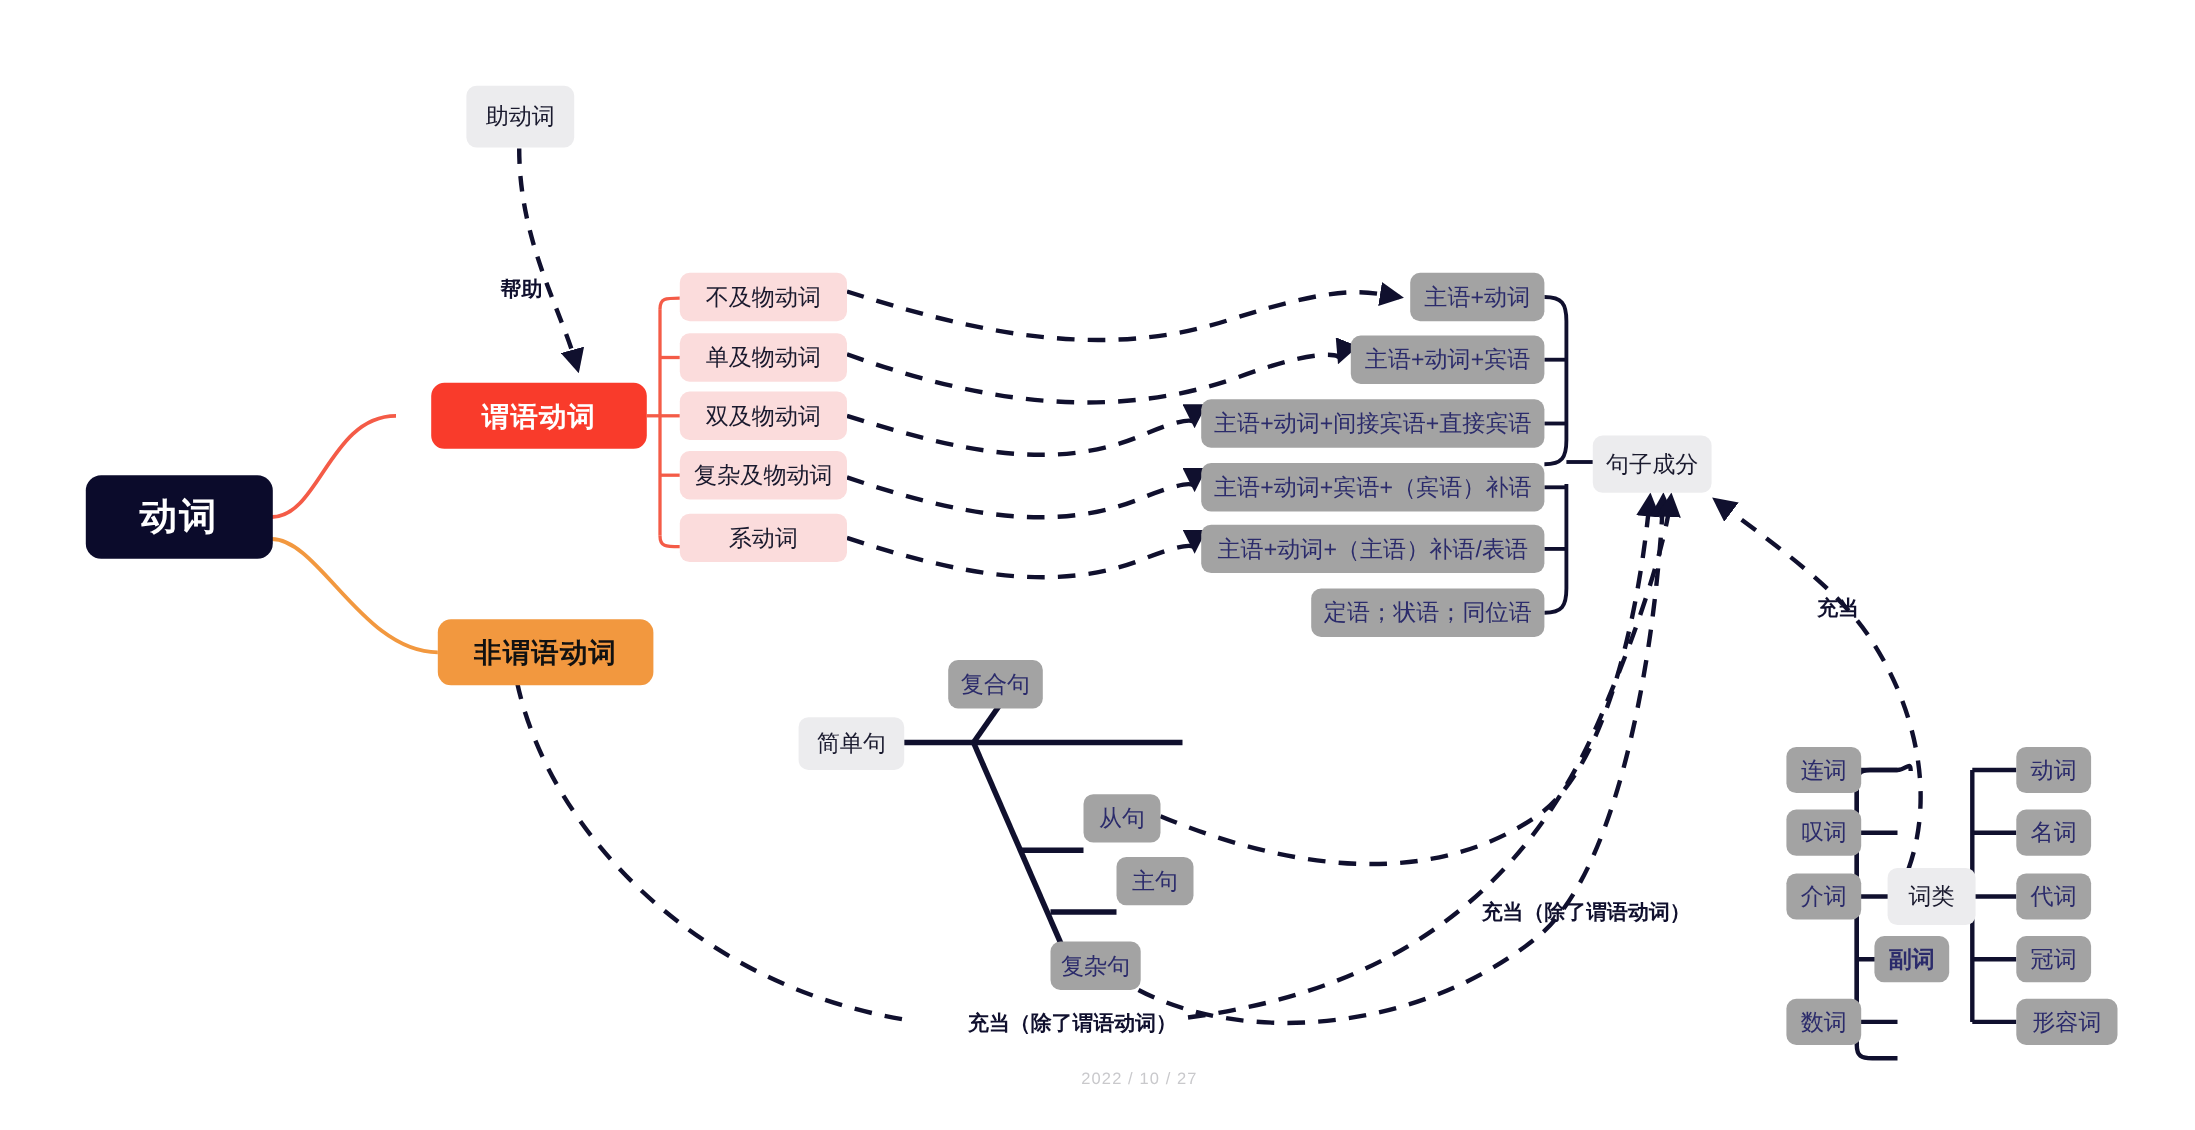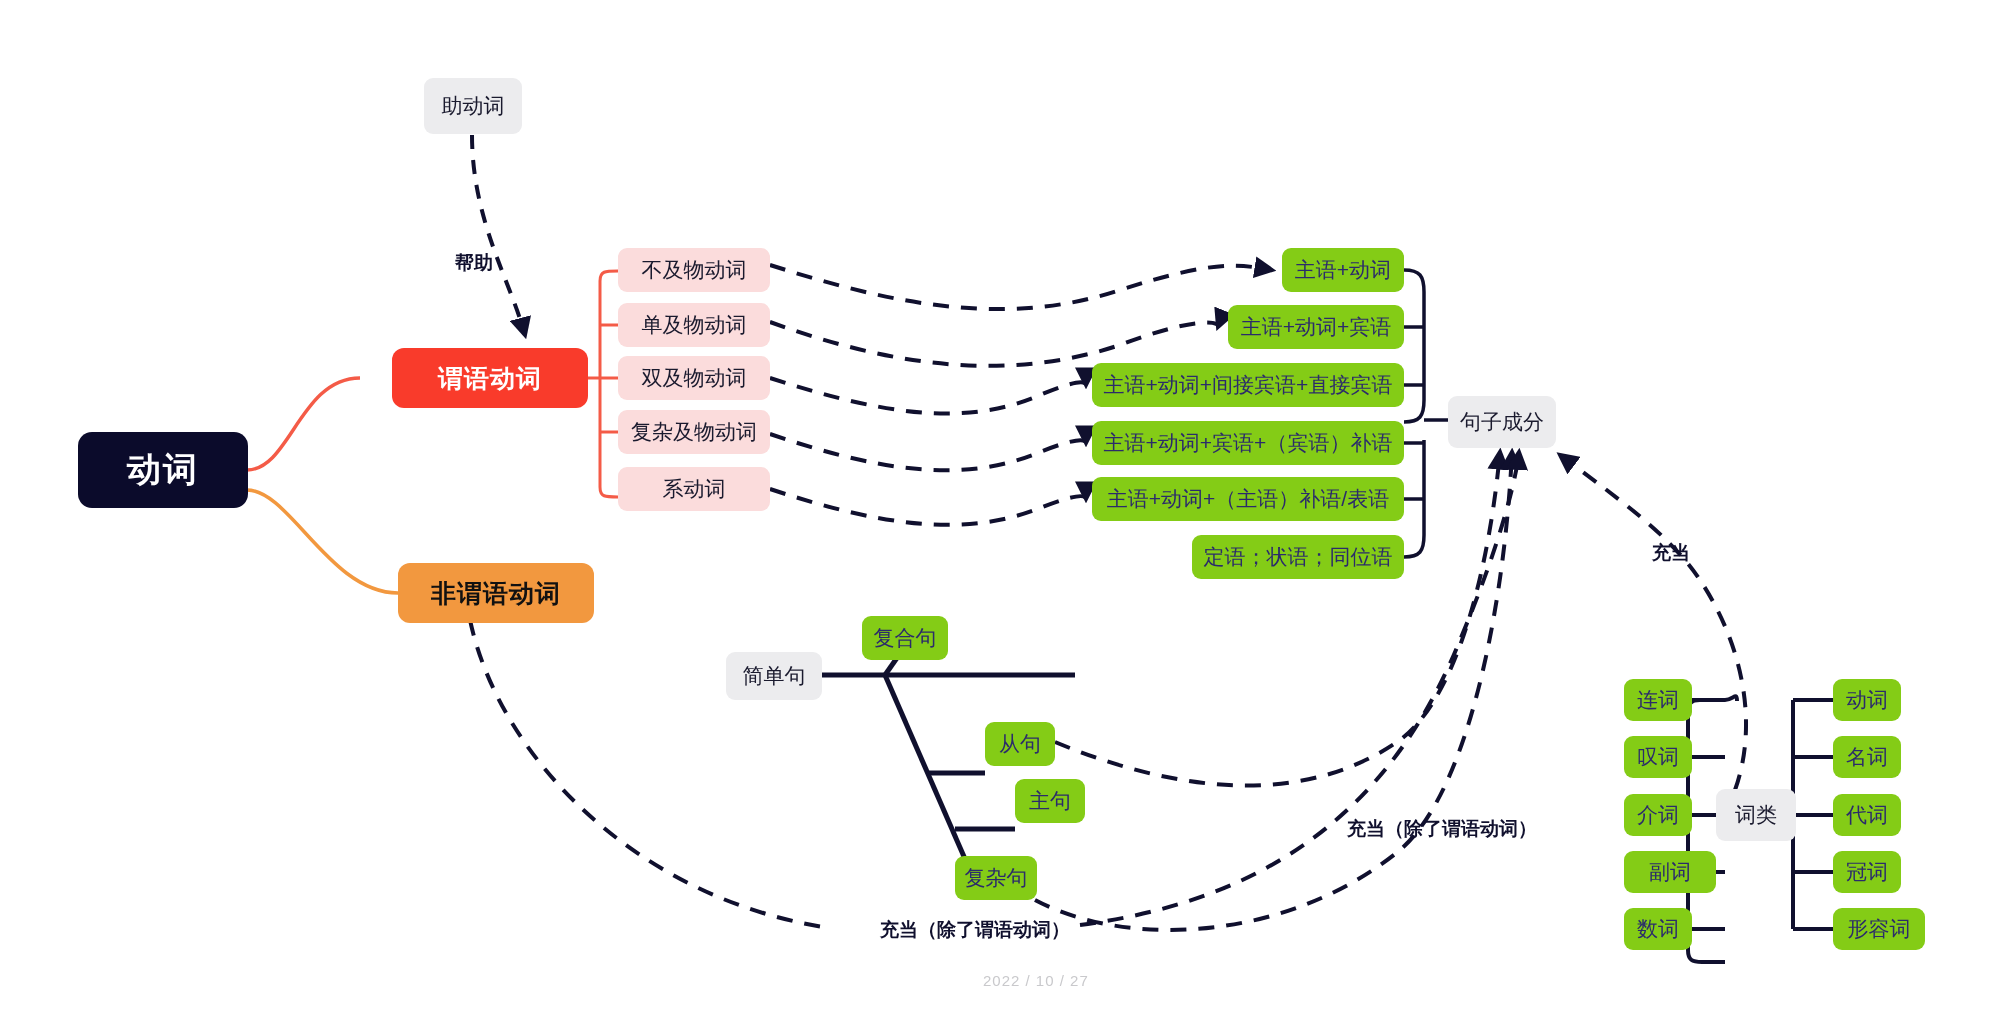--- a/index.html
+++ b/index.html
@@ -14,21 +14,21 @@
   
   .n-root{background:#0B0B2B;color:#ffffff;font-weight:bold;font-size:34px;
           border-radius:14px;letter-spacing:2px;}
   
   .n-red{background:#F93B2B;color:#ffffff;font-weight:bold;font-size:25px;border-radius:12px;letter-spacing:1px;}
   
   .n-orange{background:#F2983F;color:#111111;font-weight:bold;font-size:25px;border-radius:12px;letter-spacing:1px;}
   
   .n-pink{background:#FBDCDC;color:#1A1A2E;font-size:21px;border-radius:9px;}
   
-  .n-grey{background:#84cc16;color:#2B2B6B;font-size:21px;border-radius:9px;}
+  .n-grey{background:#a3a3a3;color:#2B2B6B;font-size:21px;border-radius:9px;}
   
   .n-light{background:#ECECEE;color:#1A1A2E;font-size:21px;border-radius:9px;}
 
   .edge-label{position:absolute;color:#10102E;font-weight:bold;font-size:19px;white-space:nowrap;}
   .footer{position:absolute;color:#C9C9CC;font-size:15px;letter-spacing:1px;white-space:nowrap;}
 </style>
 </head>
 <body>
 
 <div id="canvas">
@@ -152,21 +152,21 @@
     <span>定语；状语；同位语</span>
   </div>
 
   <div class="node n-light" style="left:1448px;top:396px;width:108px;height:52px;">
     <span>句子成分</span>
   </div>
 
   <div class="node n-light" style="left:726px;top:652px;width:96px;height:48px;">
     <span>简单句</span>
   </div>
-  <div class="node n-grey" style="left:862px;top:600px;width:86px;height:44px;margin-top:16px;">
+  <div class="node n-grey" style="left:862px;top:600px;width:86px;height:44px;">
     <span>复合句</span>
   </div>
   <div class="node n-grey" style="left:985px;top:722px;width:70px;height:44px;">
     <span>从句</span>
   </div>
   <div class="node n-grey" style="left:1015px;top:779px;width:70px;height:44px;">
     <span>主句</span>
   </div>
   <div class="node n-grey" style="left:955px;top:856px;width:82px;height:44px;">
     <span>复杂句</span>
@@ -178,21 +178,21 @@
 
   <div class="node n-grey" style="left:1624px;top:679px;width:68px;height:42px;font-family:Liberation Mono, monospace;">
     <span>连词</span>
   </div>
   <div class="node n-grey" style="left:1624px;top:736px;width:68px;height:42px;">
     <span>叹词</span>
   </div>
   <div class="node n-grey" style="left:1624px;top:794px;width:68px;height:42px;">
     <span>介词</span>
   </div>
-  <div class="node n-grey" style="left:1624px;top:851px;width:92px;height:42px;">
+  <div class="node n-grey" style="left:1704px;top:851px;width:68px;height:42px;font-weight:bold;">
     <span>副词</span>
   </div>
   <div class="node n-grey" style="left:1624px;top:908px;width:68px;height:42px;">
     <span>数词</span>
   </div>
 
   <div class="node n-grey" style="left:1833px;top:679px;width:68px;height:42px;">
     <span>动词</span>
   </div>
   <div class="node n-grey" style="left:1833px;top:736px;width:68px;height:42px;">

